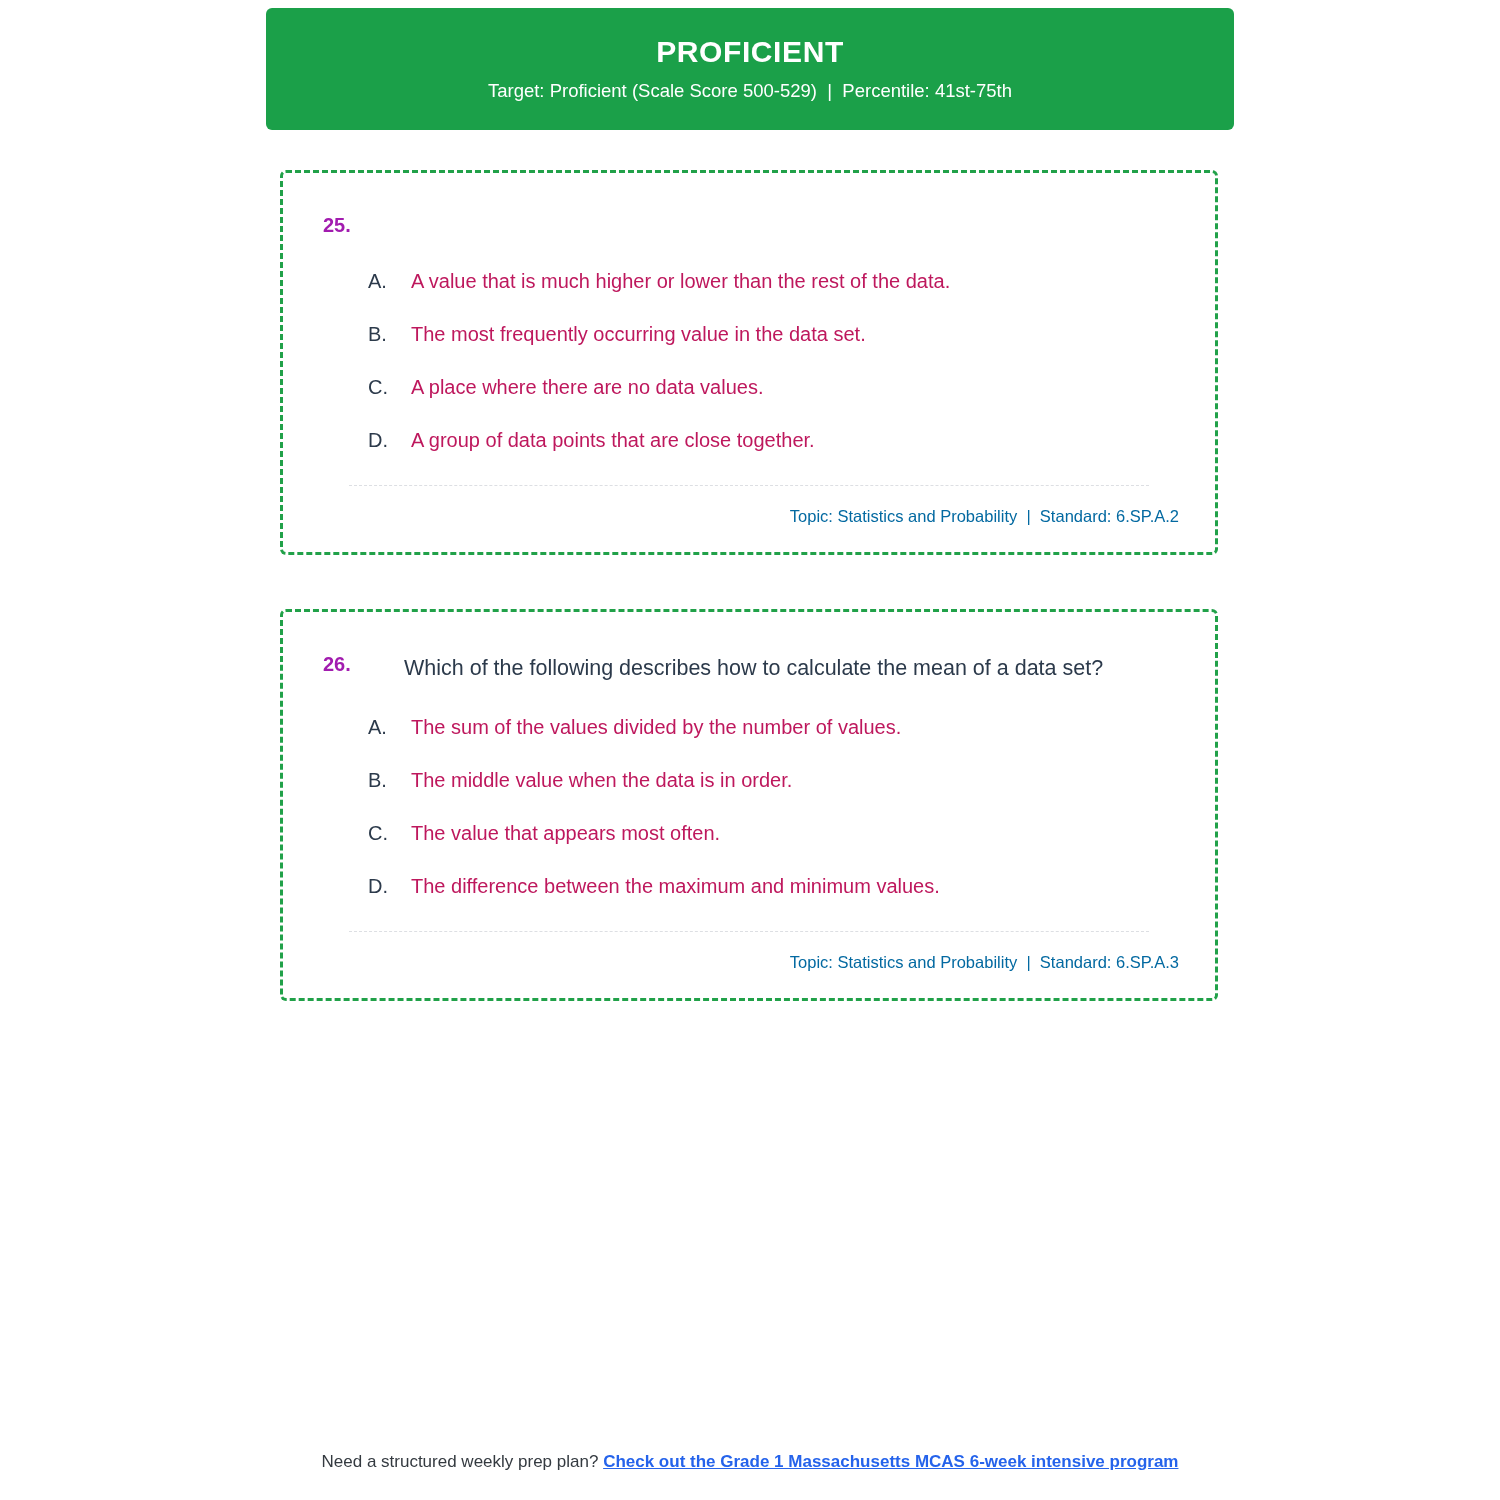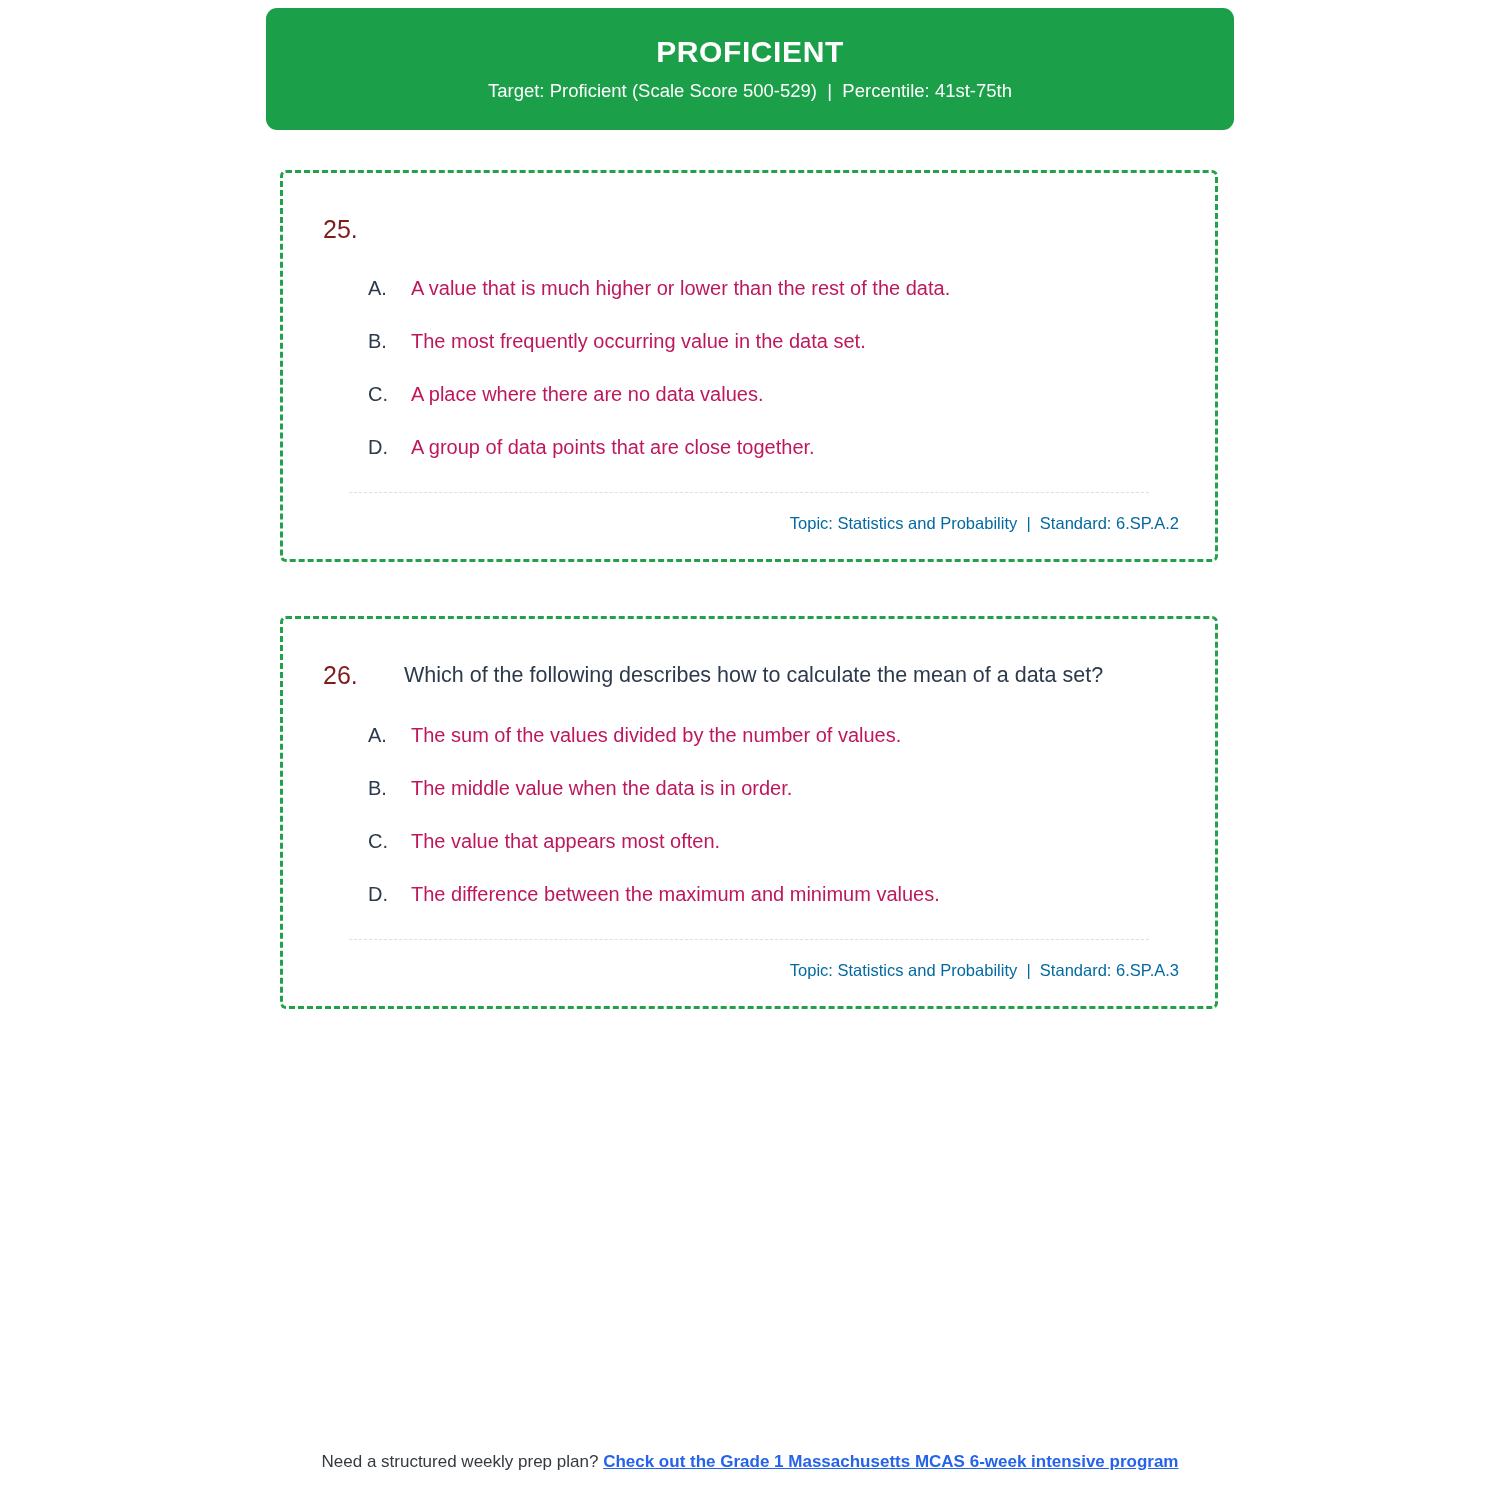--- a/index.html
+++ b/index.html
@@ -23,21 +23,21 @@
   }
 
   
   .level-banner {
     position: absolute;
     left: 266px;
     top: 8px;
     width: 968px;
     height: 122px;
     background: #1ba049;
-    border-radius: 11px;
+    border-radius: 6px;
     box-sizing: border-box;
     display: flex;
     flex-direction: column;
     align-items: center;
     justify-content: center;
     color: #ffffff;
   }
   .level-title {
     font-size: 30px;
     font-weight: bold;
@@ -69,23 +69,23 @@
   }
 
   .q-head {
     display: flex;
     align-items: flex-start;
     margin-bottom: 26px;
   }
   .q-number {
     flex: 0 0 auto;
     width: 85px;
-    font-size: 25px;
-    font-weight: normal;
-    color: #7f1d1d;
+    font-size: 20px;
+    font-weight: bold;
+    color: #a21caf;
     line-height: 1.45;
     padding-left: 4px;
     box-sizing: border-box;
   }
   .q-text {
     flex: 1 1 auto;
     font-size: 21.5px;
     color: #2c3a4b;
     line-height: 1.68;
     padding-right: 40px;

